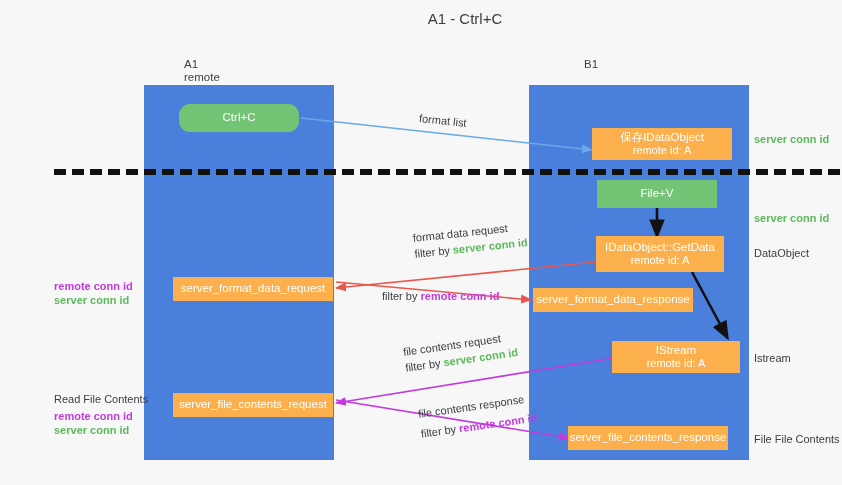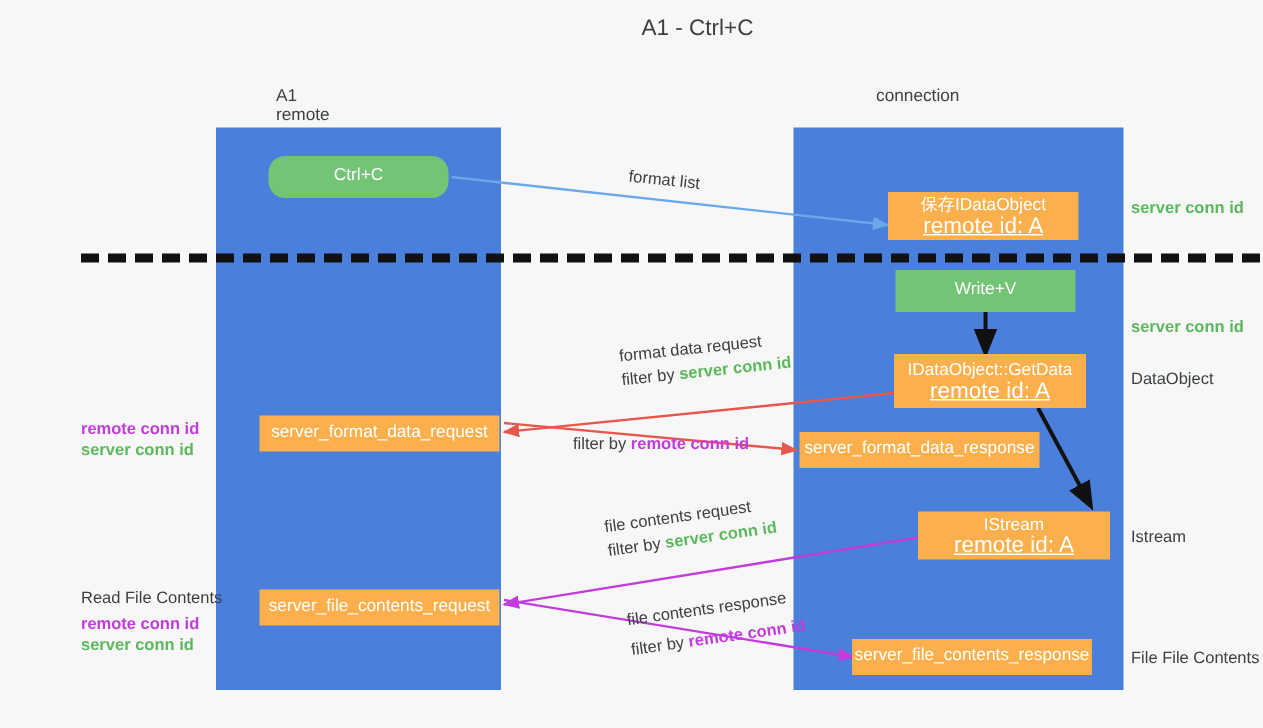--- a/index.html
+++ b/index.html
@@ -33,21 +33,21 @@
   
   .box{
     position:absolute;box-sizing:border-box;
     display:flex;align-items:center;justify-content:center;
     flex-direction:column;
     color:#ffffff;font-size:11.5px;line-height:13.5px;
     text-align:center;white-space:nowrap;
   }
   .box.green{background:#74c476;}
   .box.orange{background:#fbb04d;}
-  .box .l2{font-size:15px;text-decoration:underline;}
+  .box .l2{font-size:11px;}
 
   
   .dash-sep{
     position:absolute;left:10px;top:169px;width:822px;height:0;
     border-top:6px dashed #111111;
   }
 
   
   .side-label{
     position:absolute;font-size:11px;line-height:14px;white-space:nowrap;
@@ -73,21 +73,21 @@
 
   <div class="title">
     <div>A1 - Ctrl+C</div>
   </div>
 
   <div class="lane-head" style="left:140px;top:58px;width:120px;">
     <div class="lh-1">A1</div>
     <div class="lh-2">remote</div>
   </div>
   <div class="lane-head" style="left:540px;top:58px;width:140px;">
-    <div class="lh-2">connection</div>
+    <div class="lh-1">B1</div>
   </div>
 
   <div class="lane" style="left:100px;top:85px;width:190px;height:375px;"></div>
   <div class="lane" style="left:485px;top:85px;width:220px;height:375px;"></div>
 
   <svg class="arrows" viewBox="0 0 842 485">
     <defs>
       <marker id="ah-blue" viewBox="0 0 10 8" refX="9" refY="4" markerWidth="7" markerHeight="6" orient="auto-start-reverse">
         <path d="M0,0 L10,4 L0,8 z" fill="#6aa9e9"></path>
       </marker>
@@ -116,27 +116,27 @@
 
     <line x1="292" y1="400" x2="525" y2="438" stroke="#c23bdd" stroke-width="1.6" marker-end="url(#ah-mag)"></line>
   </svg>
 
   <div class="dash-sep"></div>
 
   <div class="box green" style="left:135px;top:104px;width:120px;height:28px;border-radius:11px;">
     <div>Ctrl+C</div>
   </div>
 
-  <div class="box orange" style="left:548px;top:128px;width:127px;height:32px;">
+  <div class="box orange" style="left:548px;top:128px;width:140px;height:32px;">
     <div>保存IDataObject</div>
     <div class="l2">remote id: A</div>
   </div>
 
   <div class="box green" style="left:553px;top:180px;width:120px;height:28px;">
-    <div>Write+V</div>
+    <div>File+V</div>
   </div>
 
   <div class="box orange" style="left:552px;top:236px;width:128px;height:36px;">
     <div>IDataObject::GetData</div>
     <div class="l2">remote id: A</div>
   </div>
 
   <div class="box orange" style="left:129px;top:277px;width:160px;height:24px;">
     <div>server_format_data_request</div>
   </div>

